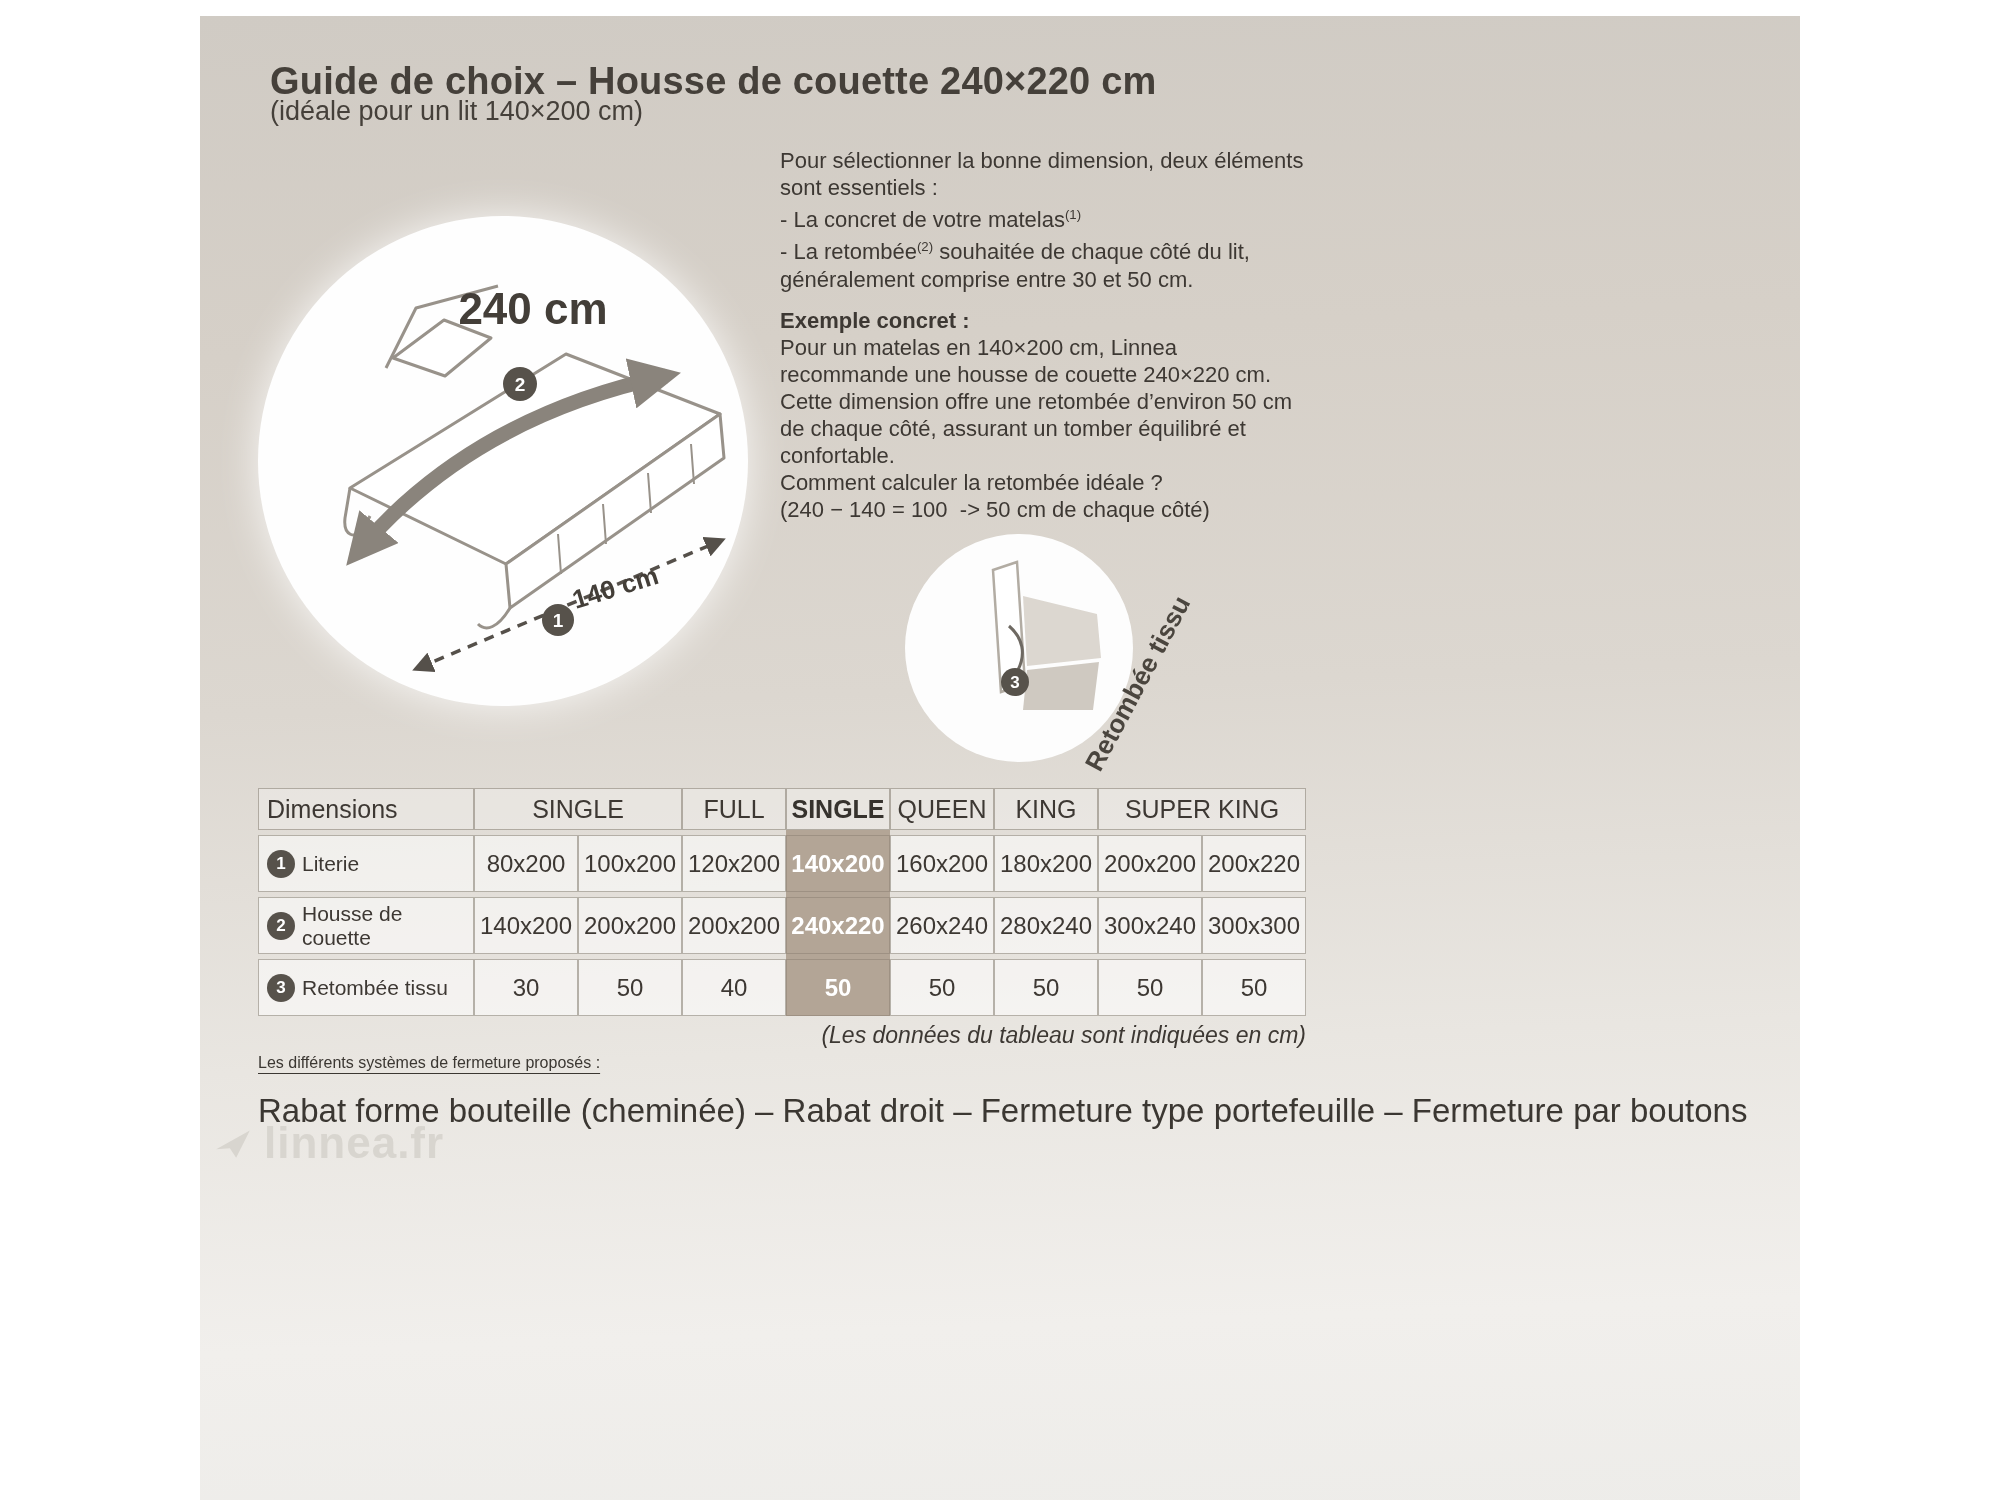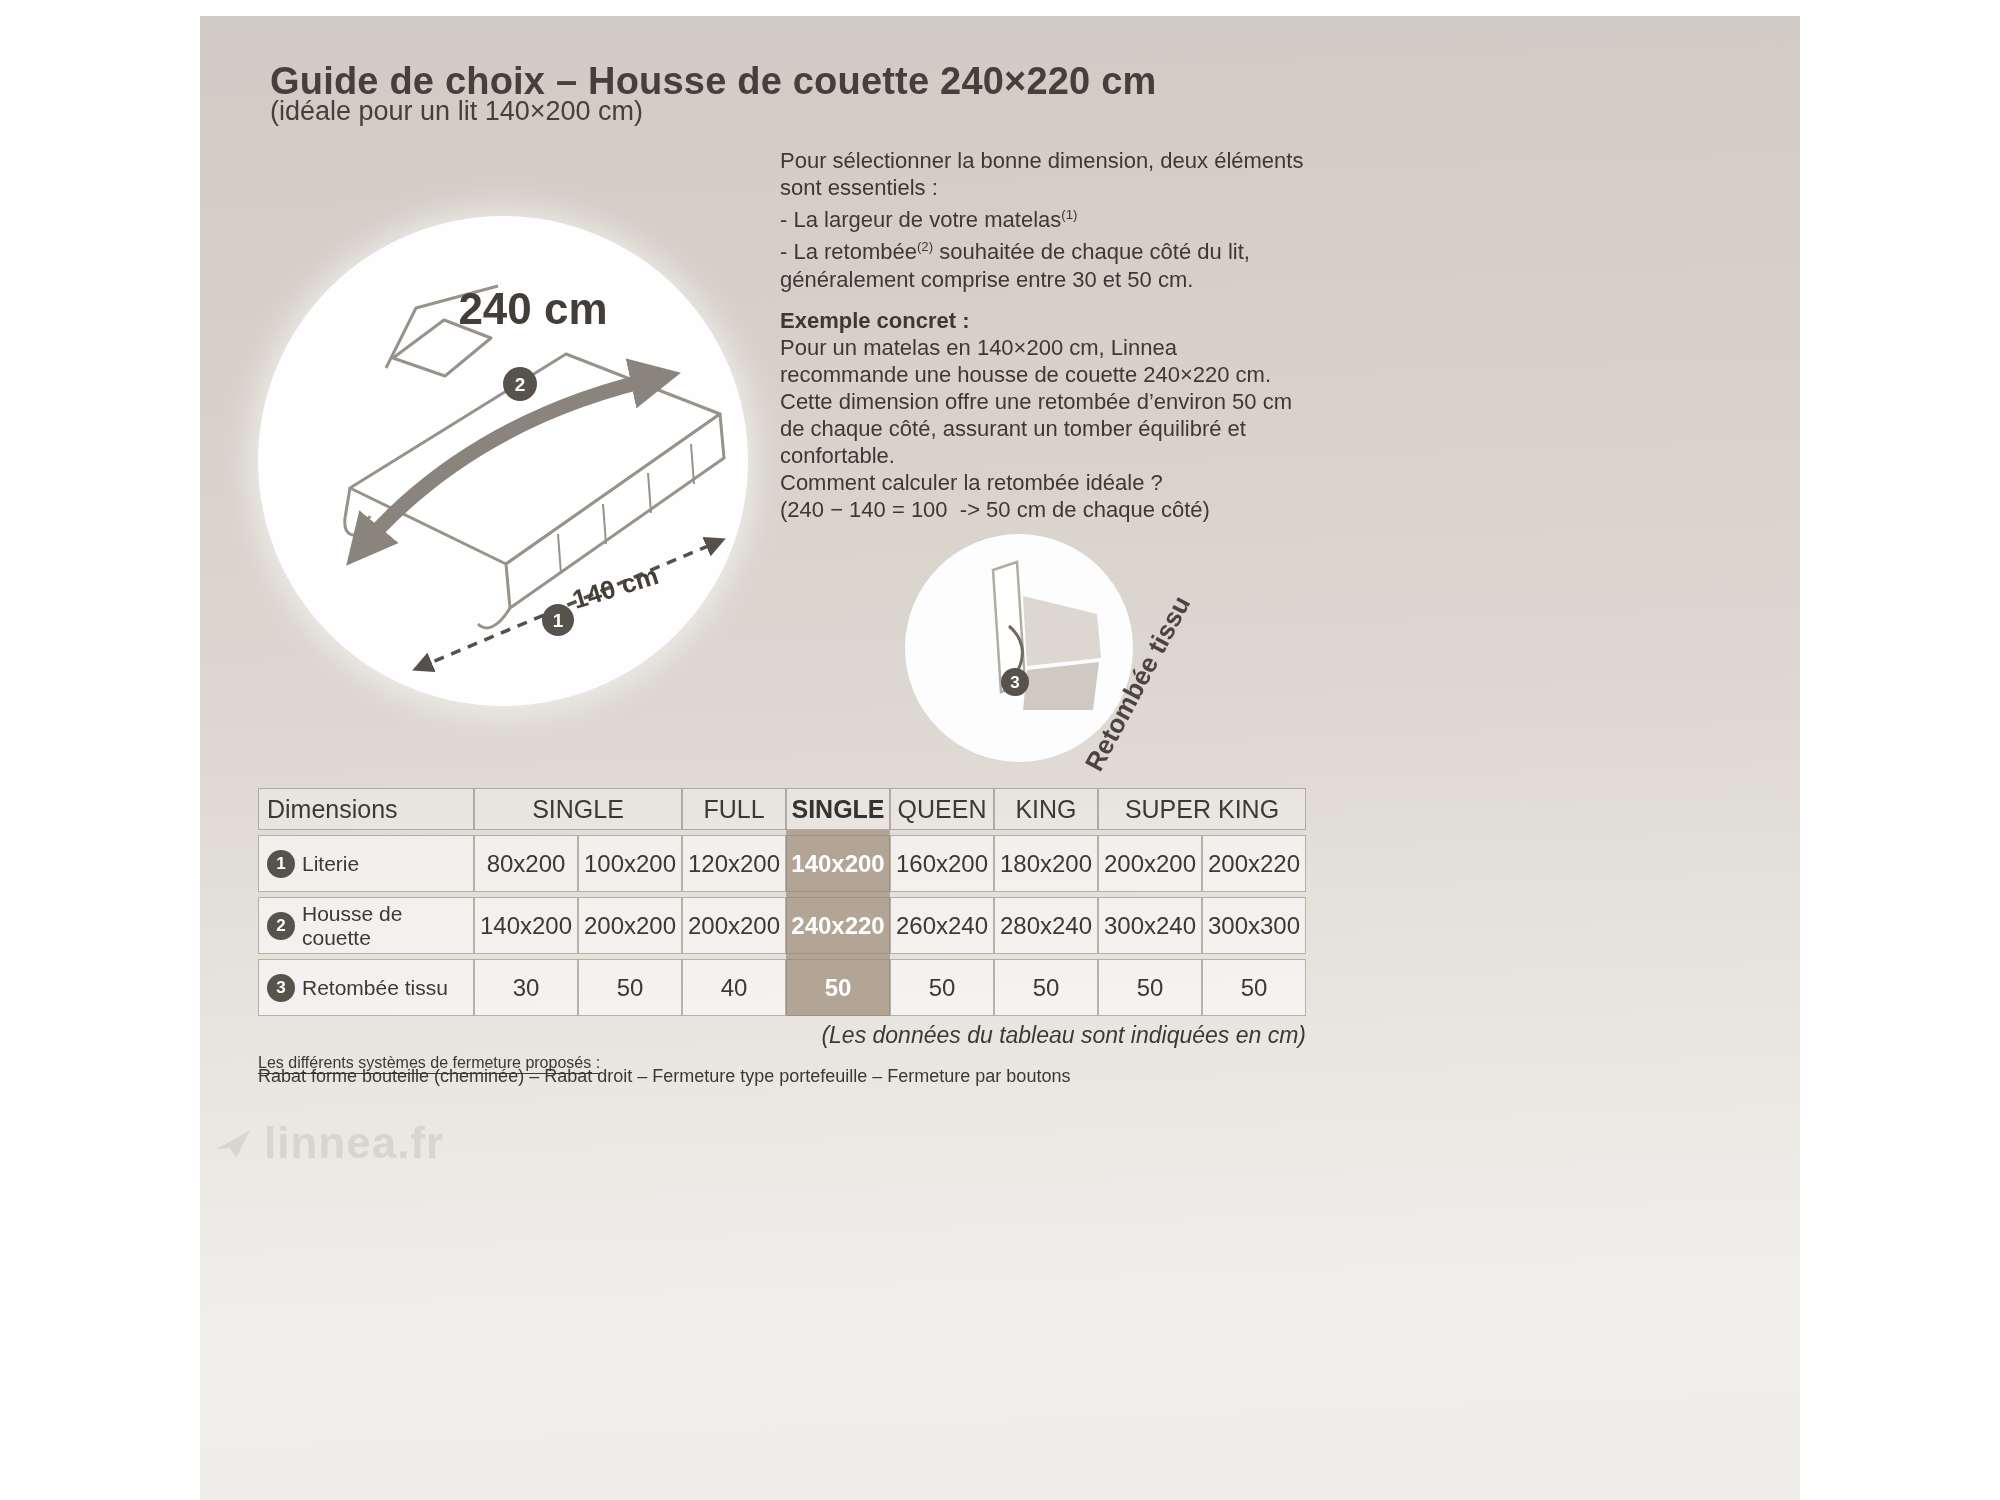--- a/index.html
+++ b/index.html
@@ -73,22 +73,22 @@
   .table-note {
     position: absolute; left: 58px; top: 1006px; width: 1048px;
     text-align: right; font-size: 23px; font-style: italic; color: #3d3833;
   }
   .closures-heading {
     position: absolute; left: 58px; top: 1038px; margin: 0;
     font-size: 16px; font-weight: normal; color: #3b3732;
     text-decoration: underline; text-underline-offset: 5px;
   }
   .closures-text {
-    position: absolute; left: 58px; top: 1050px;
-    font-size: 18px; color: #3b3732; white-space: nowrap;
+    position: absolute; left: 58px; top: 1076px;
+    font-size: 33px; color: #3b3732; white-space: nowrap;
   }
   .watermark {
     position: absolute; left: 12px; top: 1102px;
     display: flex; align-items: center; gap: 10px;
     color: #d8d5cf;
   }
   .watermark-text { font-size: 44px; font-weight: bold; letter-spacing: 1px; }
   sup { font-size: 60%; }
 </style>
 </head>
@@ -131,21 +131,21 @@
       <text x="360" y="380" text-anchor="middle" font-size="26" font-weight="bold" fill="#433e38" transform="rotate(-17 360 380)">140 cm</text>
       <g>
         <circle cx="300" cy="404" r="16" fill="#57524b"></circle>
         <text x="300" y="411" text-anchor="middle" font-size="19" font-weight="bold" fill="#ffffff">1</text>
       </g>
     </svg>
   </div>
 
   <div class="intro">
     <p>Pour sélectionner la bonne dimension, deux éléments sont essentiels :</p>
-    <p><span>- La largeur de votre matelas</span><sup>(1)</sup></p>
+    <p><span>- La concret de votre matelas</span><sup>(1)</sup></p>
     <p><span>- La retombée</span><sup>(2)</sup><span> souhaitée de chaque côté du lit, généralement comprise entre 30 et 50 cm.</span></p>
     <p class="example-heading">Exemple concret :</p>
     <p>Pour un matelas en 140×200 cm, Linnea recommande une housse de couette 240×220 cm. Cette dimension offre une retombée d’environ 50 cm de chaque côté, assurant un tomber équilibré et confortable.</p>
     <p>Comment calculer la retombée idéale ?</p>
     <p class="formula">(240 − 140 = 100  -&gt; 50 cm de chaque côté)</p>
   </div>
 
   <div class="small-circle">
     <svg width="228" height="228" viewBox="0 0 228 228">
       <polygon points="118,62 192,80 196,124 122,132" fill="#dcd7d0"></polygon>

